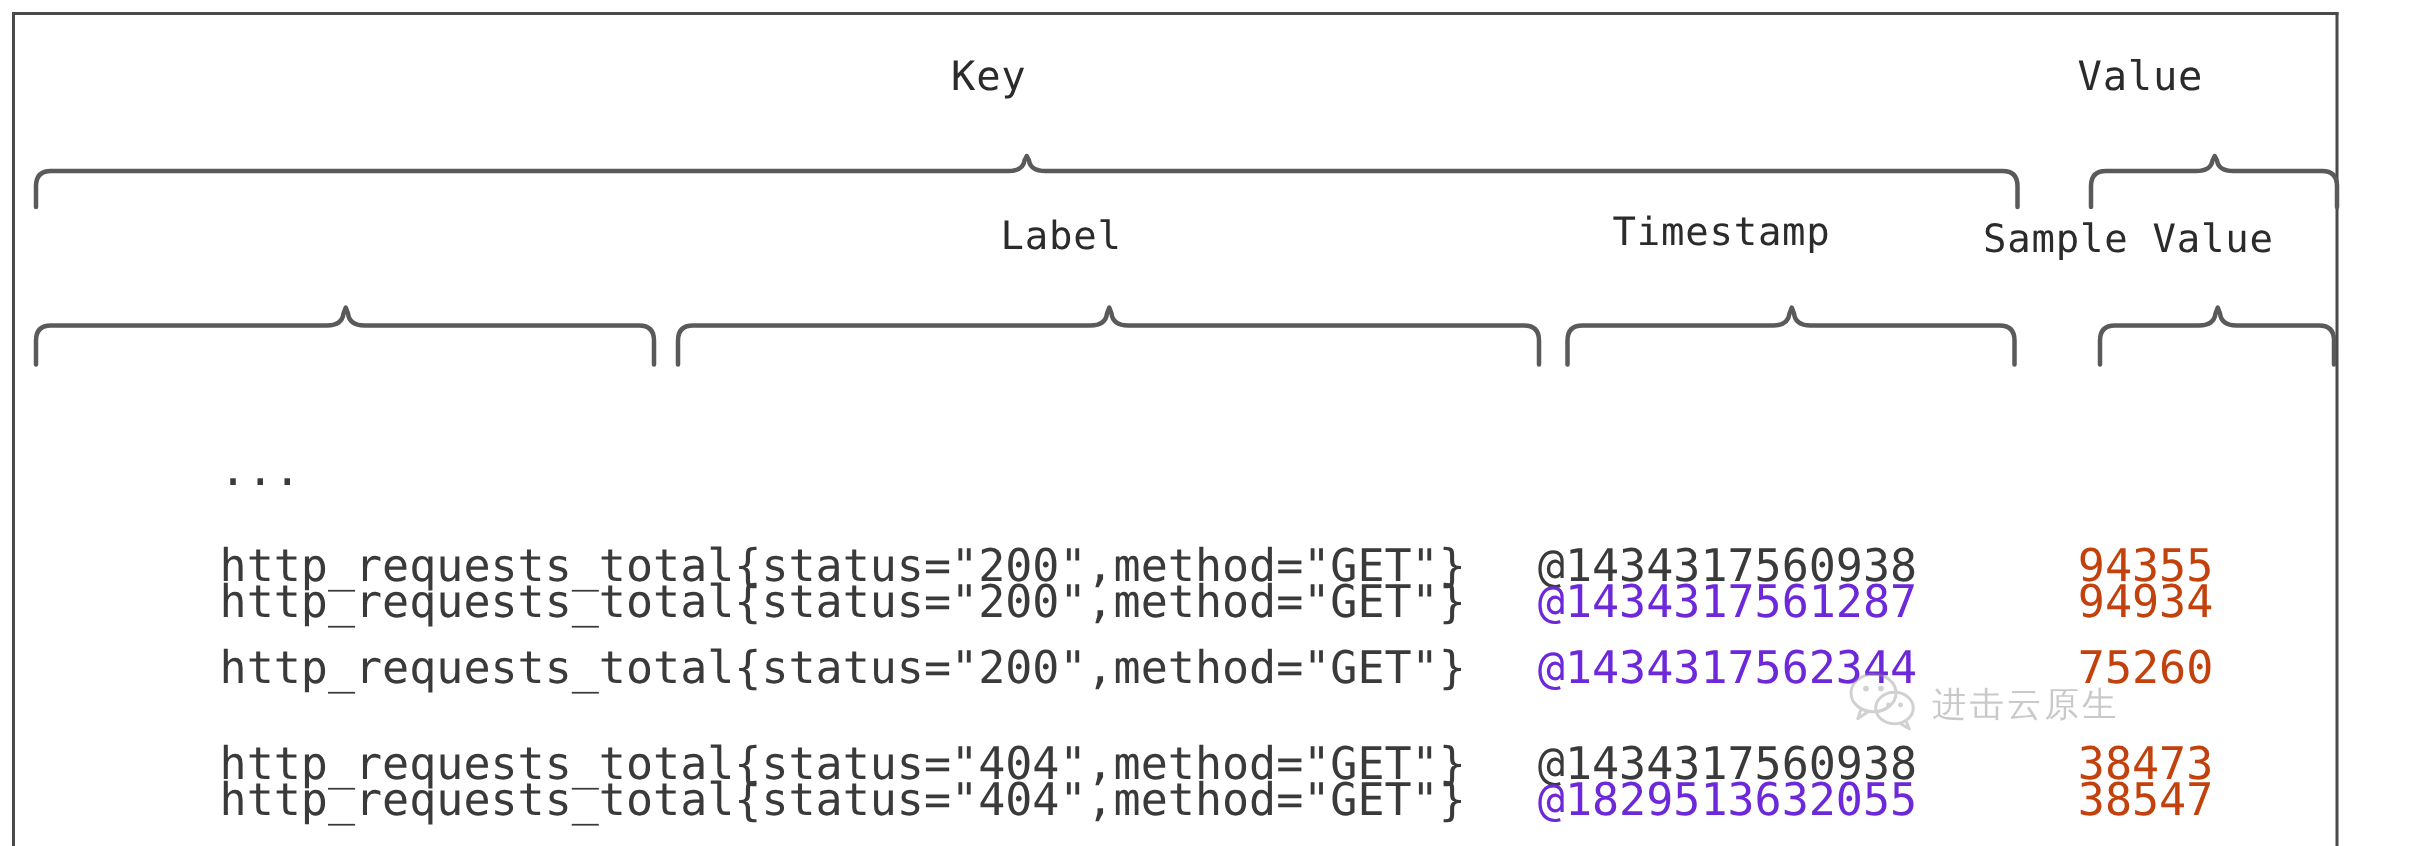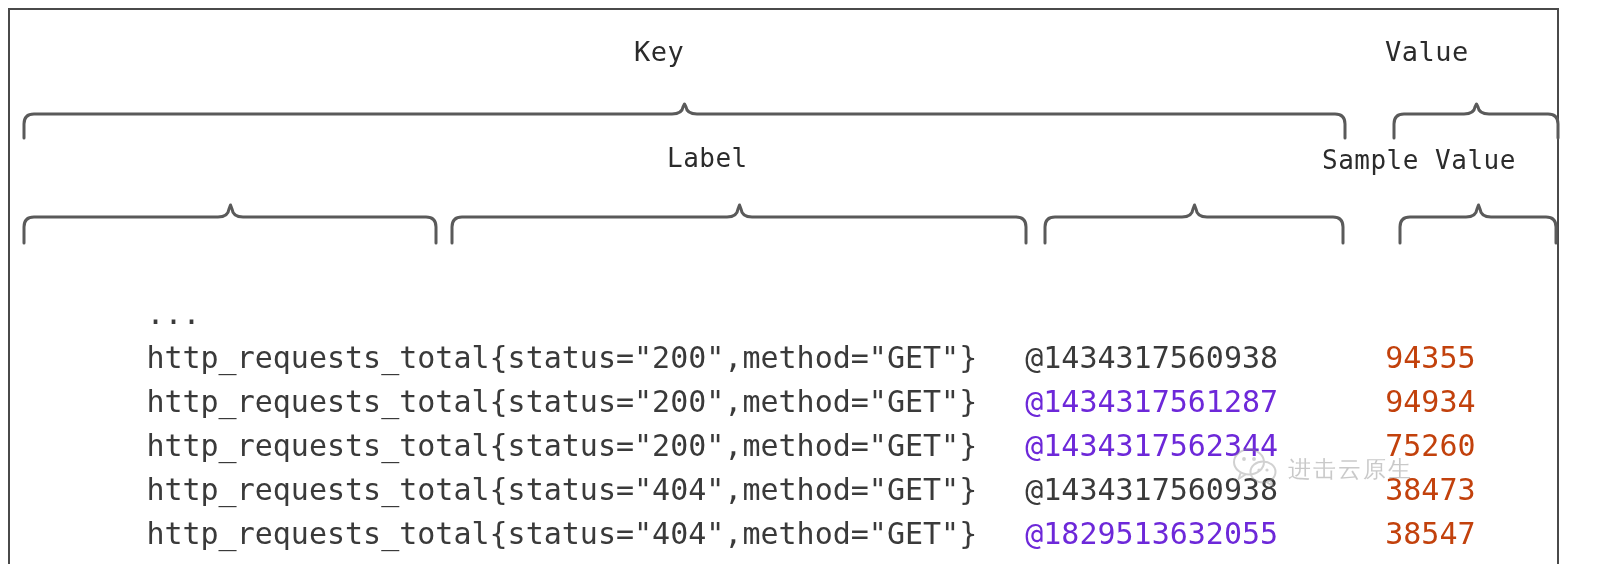--- a/index.html
+++ b/index.html
@@ -25,21 +25,21 @@
   .cap.t2{font-size:26px;}
 
   
   .code{position:absolute;left:38px;top:248px;}
   .row{height:44px;line-height:44px;white-space:pre;font-size:30px;
        color:#3a3a3a;letter-spacing:0px;
        font-family:"DejaVu Sans Mono","Liberation Mono",monospace;}
   .row .ellipsis{color:#3a3a3a;}
   .metric{color:#3a3a3a;}
   .ts{display:inline-block;width:360px;}
-  .ts.dark{color:#3a3a3a;}
+  .ts.dark{color:#3a3a3a;margin-top:20px;}
   .ts.light{color:#6d28d9;}
   .val{color:#c2410c;}
   .gap{display:inline-block;width:48px;}
 
   
   .wm{position:absolute;left:1232px;top:447px;display:flex;align-items:center;
       gap:10px;opacity:.40;pointer-events:none;}
   .wm .wtext{font-family:"DejaVu Sans","Liberation Sans",sans-serif;
              font-size:23px;color:#7b7b7b;white-space:nowrap;letter-spacing:2px;}
 </style>
@@ -64,20 +64,21 @@
   <div class="brace" style="left:1392px;top:104px;">
     <svg width="168" height="36" viewBox="0 0 168 36">
       <path d="M2 34 L2 20 Q2 10 12 10 L72 10 Q82 10 83 3 L84.5 0
                L86 3 Q87 10 97 10 L156 10 Q166 10 166 20 L166 34" fill="none" stroke="#5a5a5a" stroke-width="3" stroke-linecap="round" stroke-linejoin="round"></path>
     </svg>
   </div>
 
 
   <div class="cap t2" style="left:667px;top:143px;">Label</div>
 
+  <div class="cap t2" style="left:1075px;top:140px;">Timestamp</div>
 
   <div class="cap t2" style="left:1322px;top:145px;">Sample Value</div>
 
   <div class="brace" style="left:22px;top:205px;">
     <svg width="416" height="40" viewBox="0 0 416 40">
       <path d="M2 38 L2 22 Q2 12 12 12 L196 12 Q206 12 207 4 L208.5 0
                L210 4 Q211 12 221 12 L404 12 Q414 12 414 22 L414 38" fill="none" stroke="#5a5a5a" stroke-width="3" stroke-linecap="round" stroke-linejoin="round"></path>
     </svg>
   </div>
 

